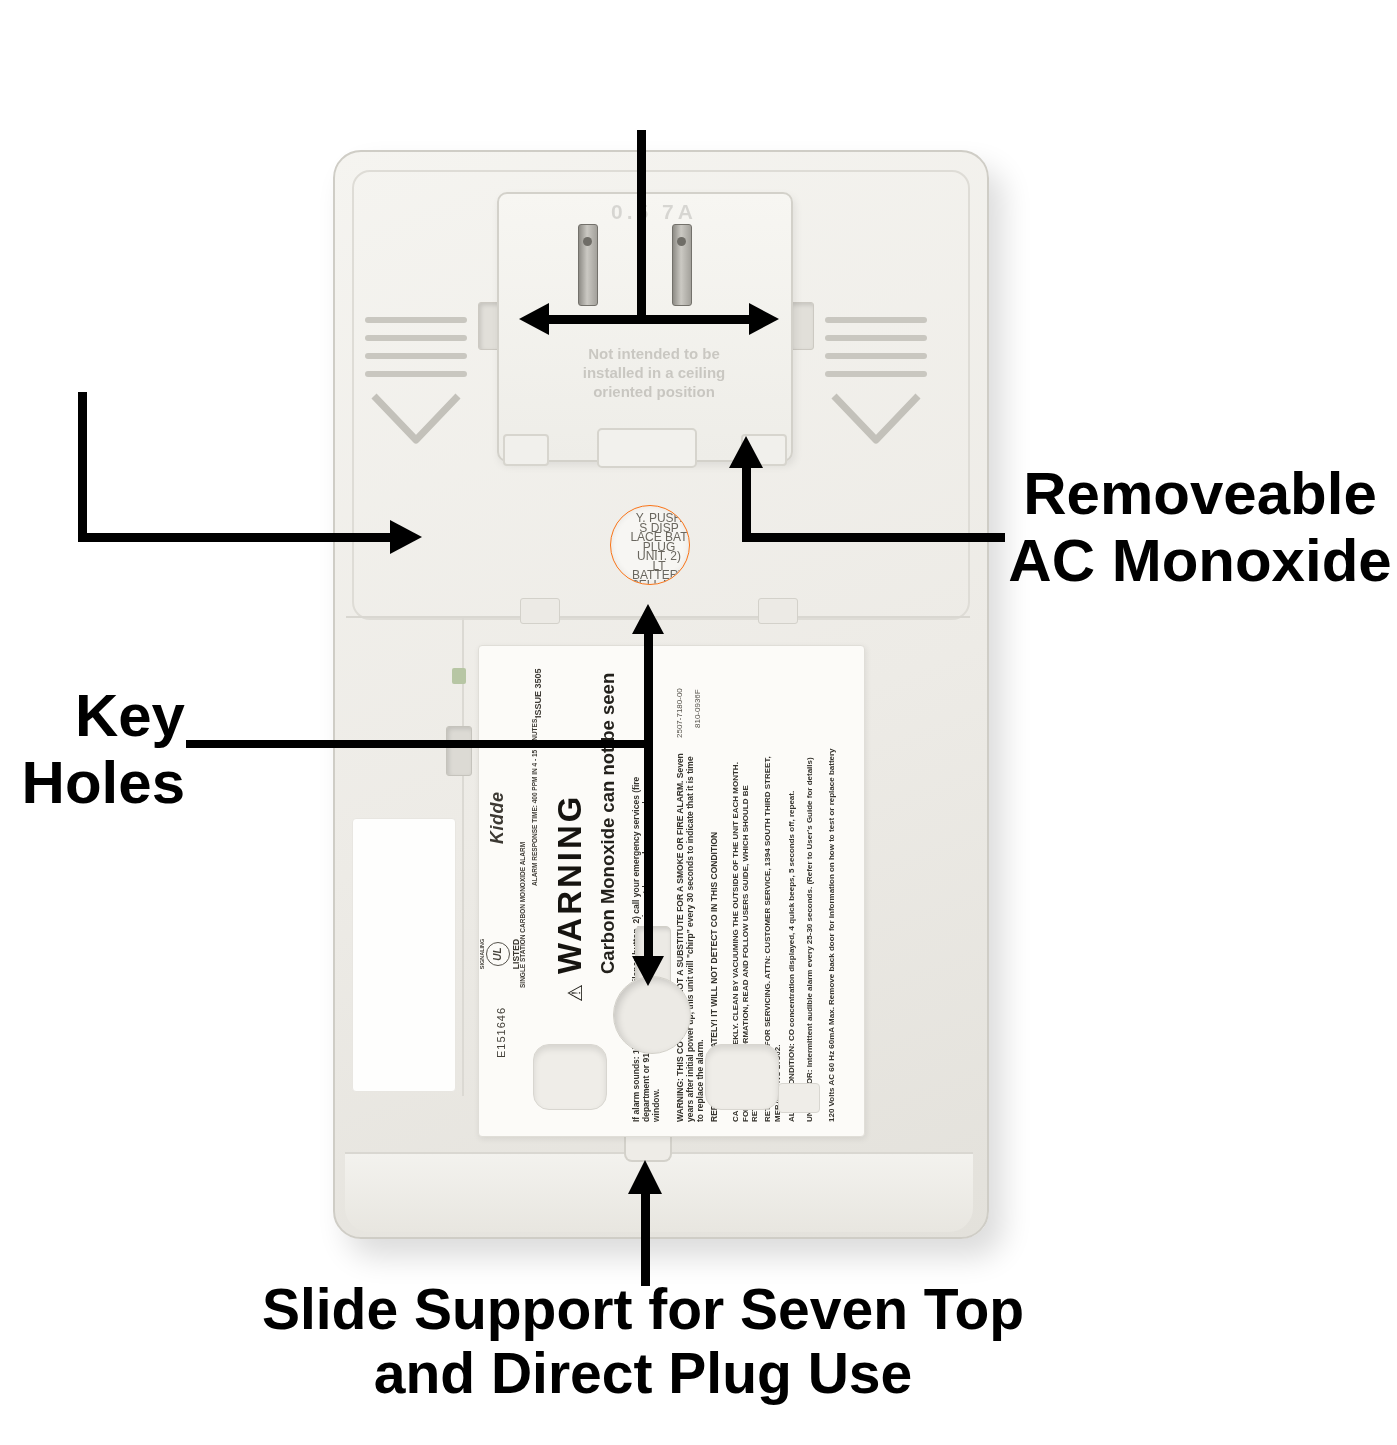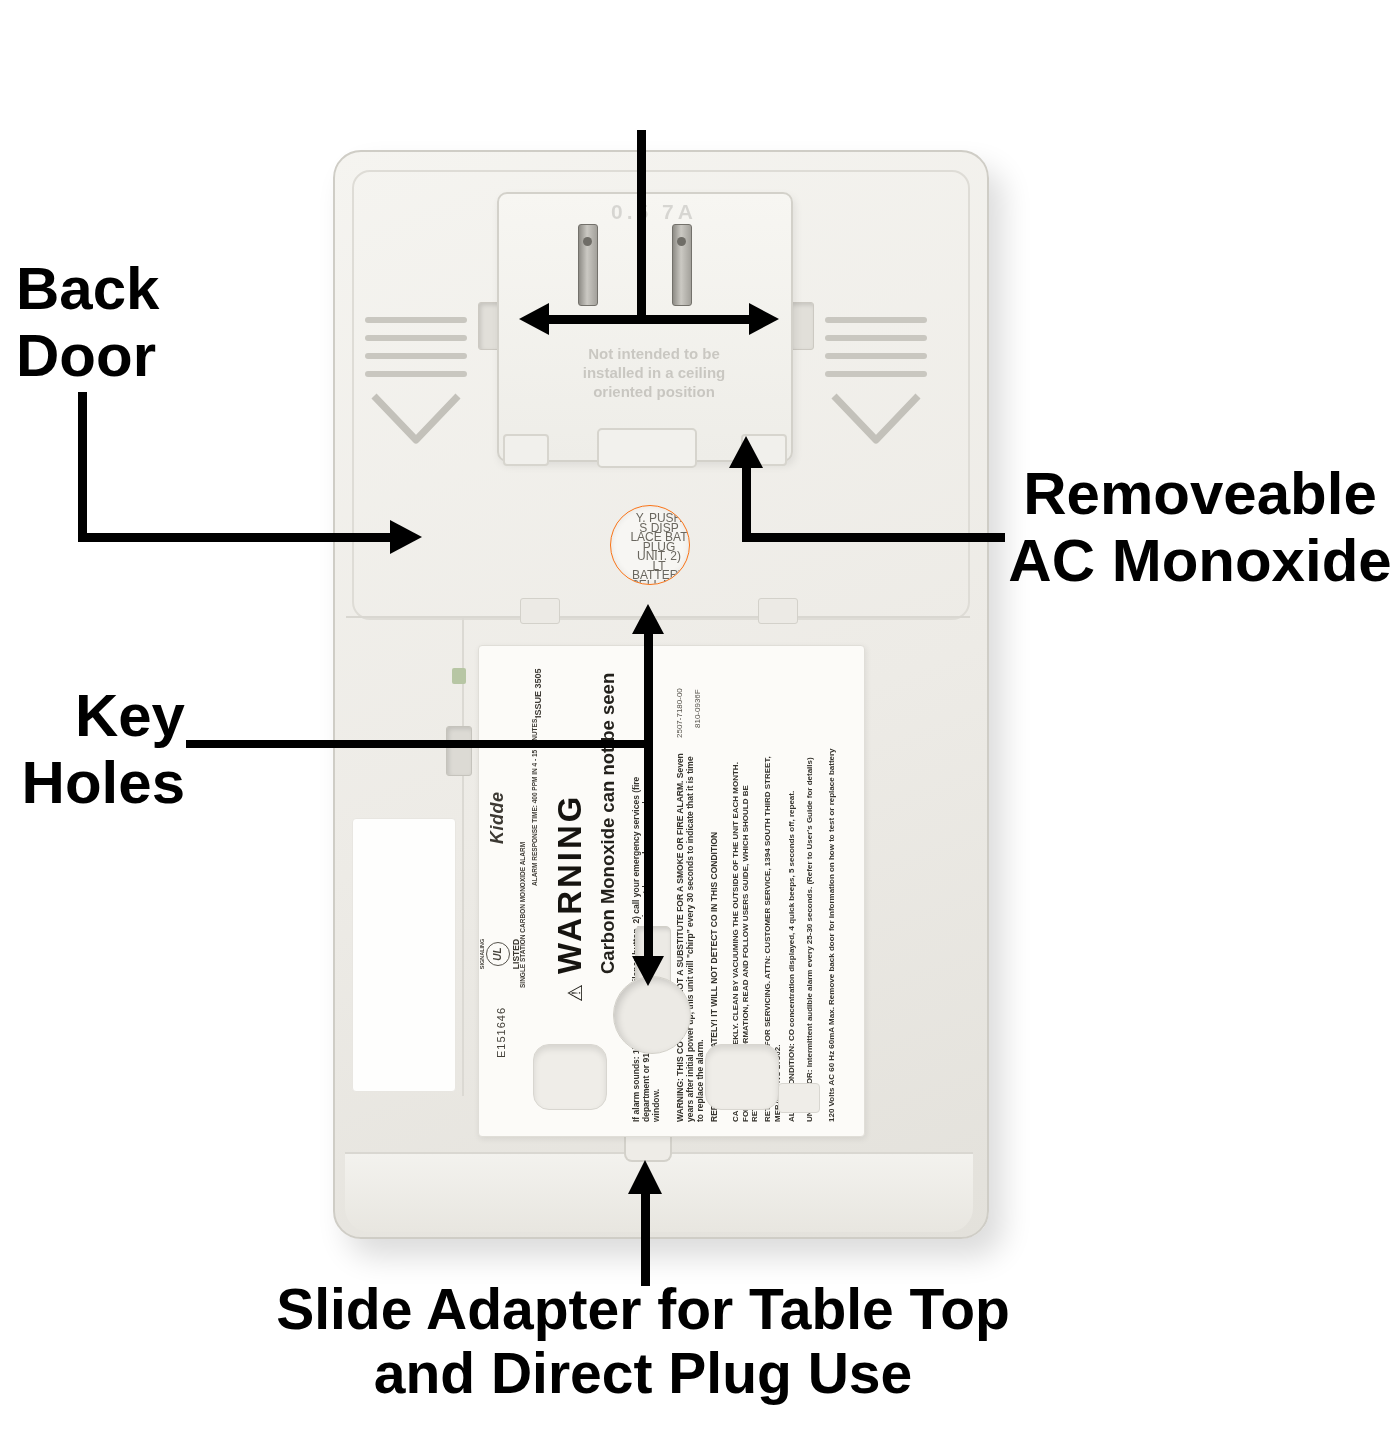--- a/index.html
+++ b/index.html
@@ -154,25 +154,23 @@
 
   <div class="shaft" style="left:186px;top:740px;width:462px;height:8px;"></div>
   <div class="shaft" style="left:644px;top:634px;width:9px;height:322px;"></div>
   <div class="tri" style="left:632px;top:604px;border-left:16px solid transparent;border-right:16px solid transparent;border-bottom:30px solid #000;"></div>
   <div class="tri" style="left:632px;top:956px;border-left:16px solid transparent;border-right:16px solid transparent;border-top:30px solid #000;"></div>
 
   <div class="shaft" style="left:641px;top:1194px;width:9px;height:92px;"></div>
   <div class="tri" style="left:628px;top:1160px;border-left:17px solid transparent;border-right:17px solid transparent;border-bottom:34px solid #000;"></div>
 
 
-  <div class="ann" style="left:16px;top:255px;width:200px;text-align:left;">Back
-Door</div>
 
   <div class="ann center" style="left:1005px;top:460px;width:390px;">Removeable
 AC Monoxide</div>
 
   <div class="ann center" style="left:15px;top:682px;width:170px;text-align:right;">Key
 Holes</div>
 
-  <div class="ann center" style="left:143px;top:1278px;width:1000px;font-size:57px;">Slide Adapter for Table Top
+  <div class="ann center" style="left:143px;top:1278px;width:1000px;font-size:57px;">Slide Support for Seven Top
 and Direct Plug Use</div>
 
 </div>
 
 </body></html>

